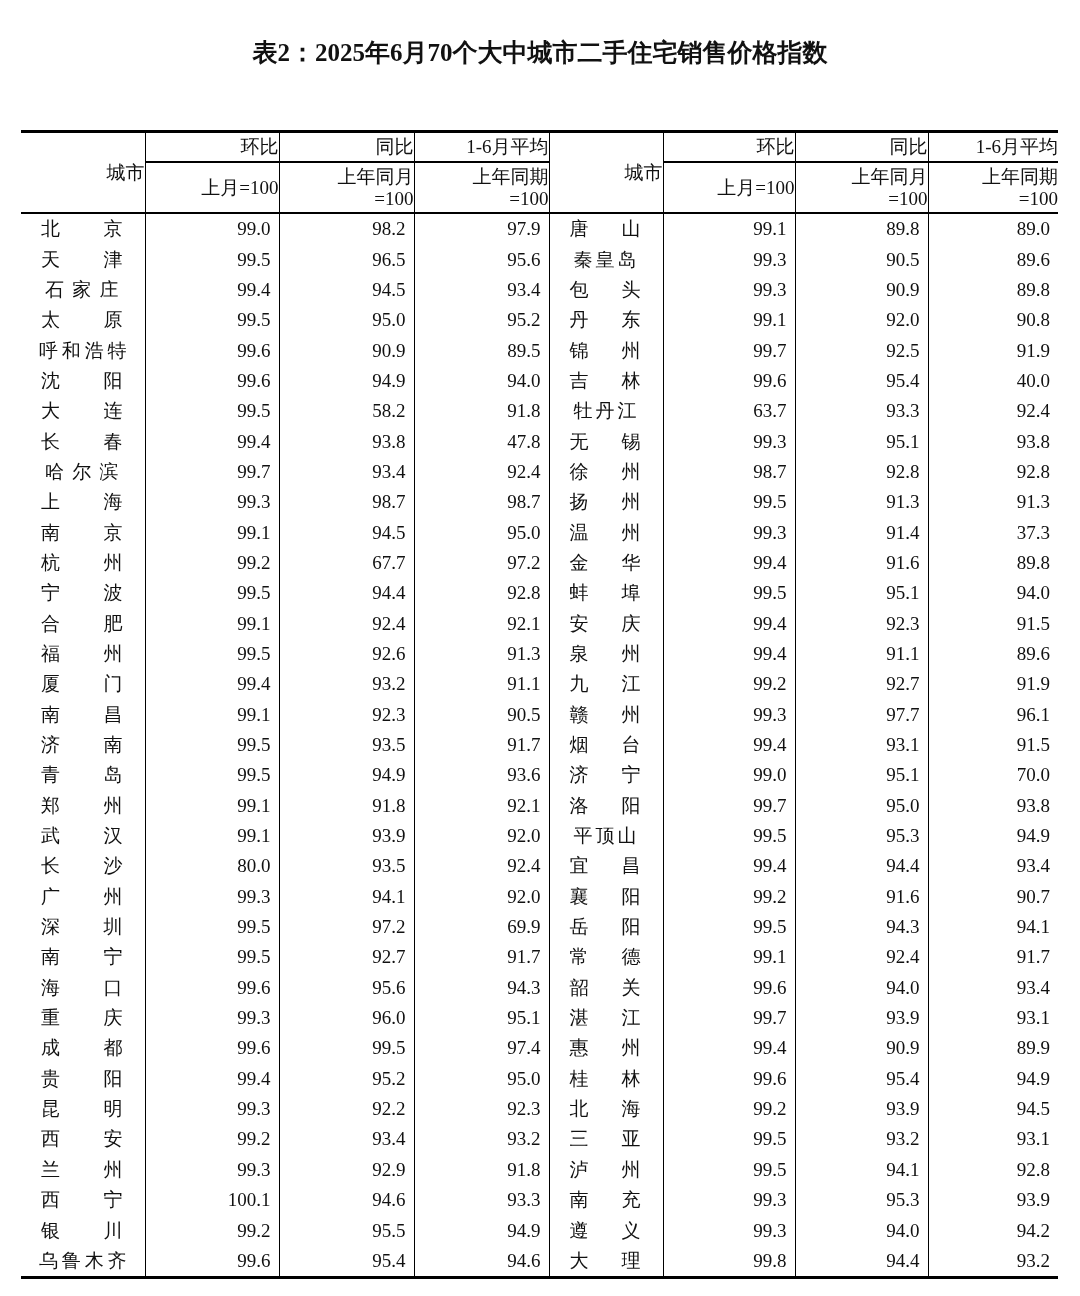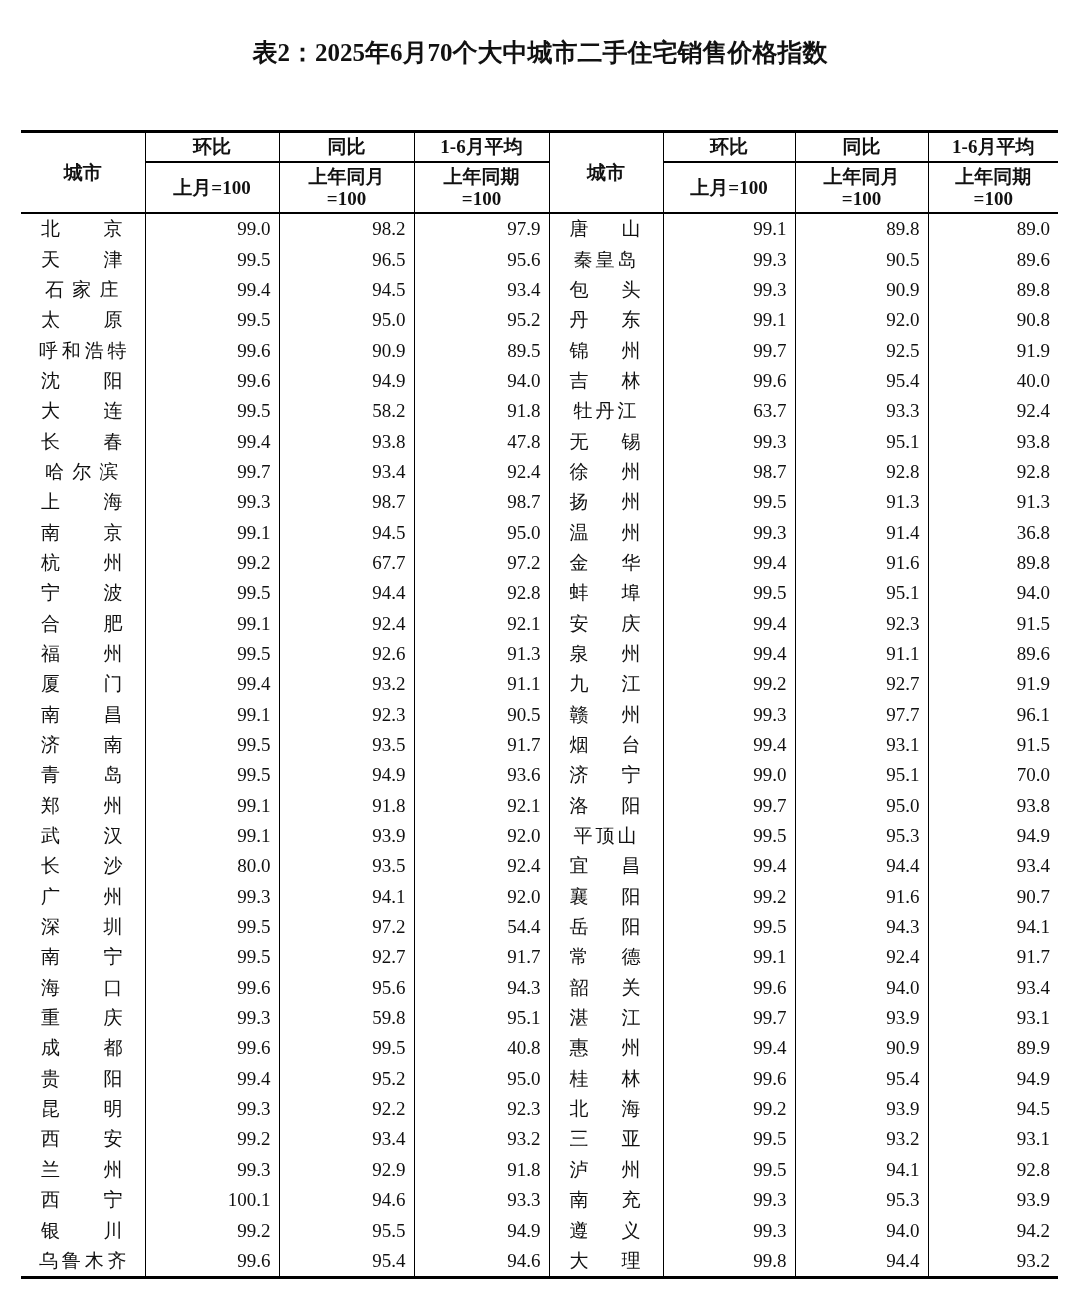--- a/index.html
+++ b/index.html
@@ -4,21 +4,21 @@
 <style>
   html, body { margin:0; padding:0; background:#ffffff; }
   body { width:1080px; height:1296px; position:relative; overflow:hidden;
          font-family:"Liberation Serif","DejaVu Serif",serif; color:#111; }
   .title { position:absolute; top:36px; left:0; width:1080px; text-align:center;
            font-size:25px; font-weight:bold; letter-spacing:0px; }
   table.idx { position:absolute; left:21px; top:130px; width:1037px;
               border-collapse:collapse; table-layout:fixed;
               border-top:3px solid #000; border-bottom:3px solid #000; }
   table.idx th, table.idx td { padding:0; }
-  table.idx th { font-weight:bold; font-size:19px; text-align:center; line-height:22px;
+  table.idx th { font-weight:normal; font-size:19px; text-align:right; line-height:22px;
                  border-left:1.5px solid #000; border-right:1.5px solid #000;margin-left:12px; }
   table.idx thead tr.h1 th { height:28px; border-bottom:2px solid #000; }
   table.idx thead tr.h2 th { height:49px; border-bottom:2px solid #000; }
   table.idx th.first { border-left:none; }
   table.idx th.last { border-right:none; }
   table.idx td { height:30.35px; font-size:19px; line-height:30px;
                  border-left:1.5px solid #000; border-right:1.5px solid #000; white-space:nowrap; }
   table.idx td.city { text-align:justify; text-align-last:justify; padding:0 20px 0 18px; letter-spacing:0px; }
   table.idx td.city.first { border-left:none; }
   table.idx td.num { text-align:right; padding-right:8px; }
@@ -279,21 +279,21 @@
         <td class="num">94.5</td>
         <td class="num">95.0</td>
         <td class="city" style="padding: 0px 22px 0px 20px;">
           <span style="display: flex; justify-content: space-between;">
             <span>温</span>
             <span>州</span>
           </span>
         </td>
         <td class="num">99.3</td>
         <td class="num">91.4</td>
-        <td class="num last">36.8</td>
+        <td class="num last">37.3</td>
       </tr>
       <tr>
         <td class="city first" style="padding: 0px 22px 0px 20px;">
           <span style="display: flex; justify-content: space-between;">
             <span>杭</span>
             <span>州</span>
           </span>
         </td>
         <td class="num">99.2</td>
         <td class="num">67.7</td>
@@ -531,21 +531,21 @@
       </tr>
       <tr>
         <td class="city first" style="padding: 0px 22px 0px 20px;">
           <span style="display: flex; justify-content: space-between;">
             <span>深</span>
             <span>圳</span>
           </span>
         </td>
         <td class="num">99.5</td>
         <td class="num">97.2</td>
-        <td class="num">54.4</td>
+        <td class="num">69.9</td>
         <td class="city" style="padding: 0px 22px 0px 20px;">
           <span style="display: flex; justify-content: space-between;">
             <span>岳</span>
             <span>阳</span>
           </span>
         </td>
         <td class="num">99.5</td>
         <td class="num">94.3</td>
         <td class="num last">94.1</td>
       </tr>
@@ -590,42 +590,42 @@
         <td class="num last">93.4</td>
       </tr>
       <tr>
         <td class="city first" style="padding: 0px 22px 0px 20px;">
           <span style="display: flex; justify-content: space-between;">
             <span>重</span>
             <span>庆</span>
           </span>
         </td>
         <td class="num">99.3</td>
-        <td class="num">59.8</td>
+        <td class="num">96.0</td>
         <td class="num">95.1</td>
         <td class="city" style="padding: 0px 22px 0px 20px;">
           <span style="display: flex; justify-content: space-between;">
             <span>湛</span>
             <span>江</span>
           </span>
         </td>
         <td class="num">99.7</td>
         <td class="num">93.9</td>
         <td class="num last">93.1</td>
       </tr>
       <tr>
         <td class="city first" style="padding: 0px 22px 0px 20px;">
           <span style="display: flex; justify-content: space-between;">
             <span>成</span>
             <span>都</span>
           </span>
         </td>
         <td class="num">99.6</td>
         <td class="num">99.5</td>
-        <td class="num">40.8</td>
+        <td class="num">97.4</td>
         <td class="city" style="padding: 0px 22px 0px 20px;">
           <span style="display: flex; justify-content: space-between;">
             <span>惠</span>
             <span>州</span>
           </span>
         </td>
         <td class="num">99.4</td>
         <td class="num">90.9</td>
         <td class="num last">89.9</td>
       </tr>

